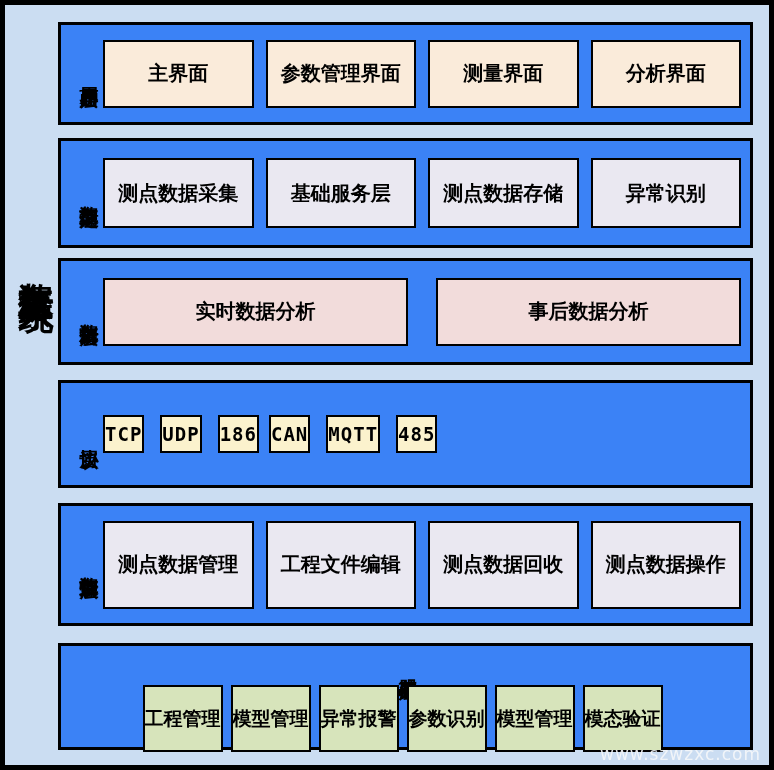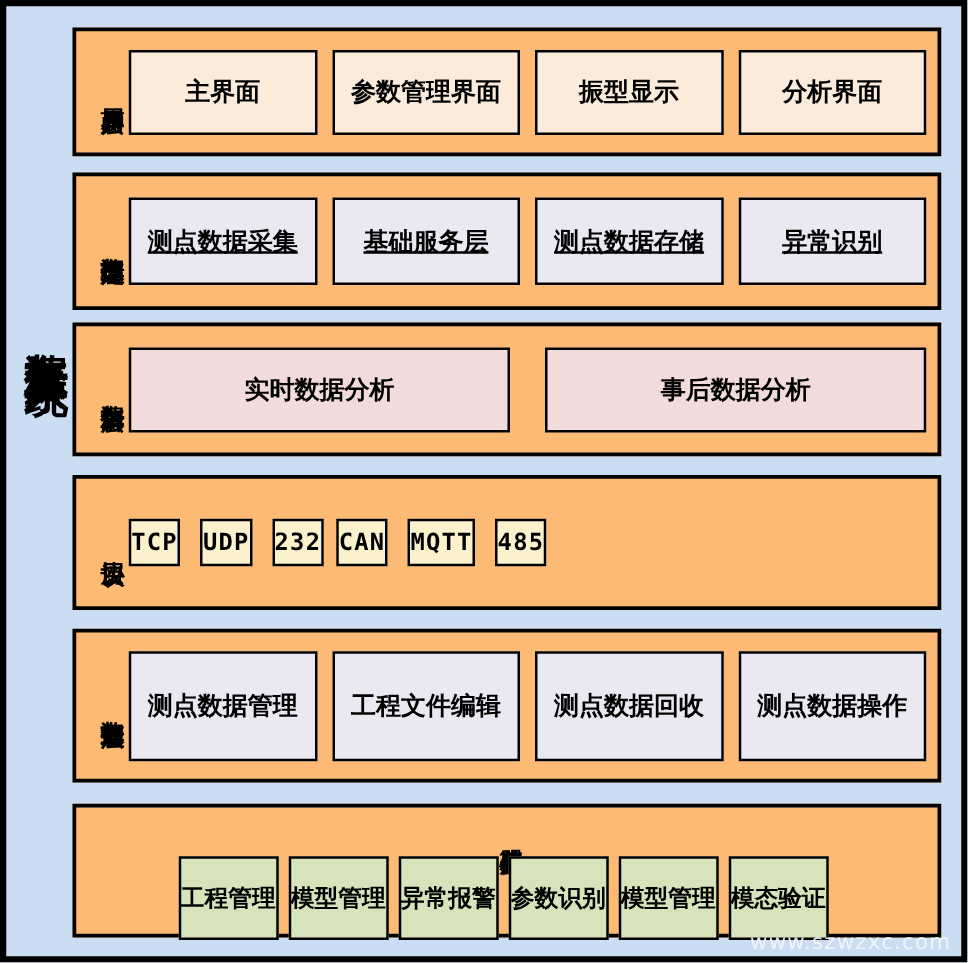--- a/index.html
+++ b/index.html
@@ -35,21 +35,21 @@
   }
   .layers {
     position: absolute;
     left: 53px;
     top: 17px;
     width: 695px;
   }
   .layer {
     box-sizing: border-box;
     border: 3px solid #000000;
-    background: #fdba74;
+    background: #3b82f6;
     display: flex;
     align-items: center;
     padding: 0 9px 0 3px;
   }
   .b1 { height: 103px; margin-bottom: 13px; }
   .b2 { height: 110px; margin-bottom: 10px; }
   .b3 { height: 107px; margin-bottom: 15px; }
   .b4 { height: 108px; margin-bottom: 15px; }
   .b5 { height: 123px; margin-bottom: 17px; }
   .b6 { height: 107px; flex-direction: column; }
@@ -76,21 +76,21 @@
     border: 2px solid #000000;
     display: flex;
     align-items: center;
     justify-content: center;
     font-size: 20px;
     font-weight: bold;
     color: #000000;
     text-align: center;
   }
   .b1 .box { height: 68px; background: #FAEBDA; }
-  .b2 .box { height: 70px; background: #EAE8F1; text-decoration: underline; }
+  .b2 .box { height: 70px; background: #EAE8F1; }
   .b3 .box { height: 68px; background: #F2DCDB; }
   .b3 .boxes { gap: 28px; }
   .b5 .box { height: 88px; background: #EAE8F1; }
   .b6 .box { height: 67px; background: #D7E4BB; font-size: 19px; }
   .b6 .boxes { gap: 8px; }
   .proto-col {
     flex: 1;
     display: flex;
     flex-direction: row;
     gap: 10px;
@@ -123,21 +123,21 @@
 
   <div class="main-title vtext">数据分析工具系统</div>
 
   <div class="layers">
 
     <section class="layer b1">
       <div class="layer-label vtext">用户界面层</div>
       <div class="boxes">
         <div class="box">主界面</div>
         <div class="box">参数管理界面</div>
-        <div class="box">振型显示</div>
+        <div class="box">测量界面</div>
         <div class="box">分析界面</div>
       </div>
     </section>
 
     <section class="layer b2">
       <div class="layer-label vtext">数据处理层</div>
       <div class="boxes">
         <div class="box">测点数据采集</div>
         <div class="box">基础服务层</div>
         <div class="box">测点数据存储</div>
@@ -152,21 +152,21 @@
         <div class="box">事后数据分析</div>
       </div>
     </section>
 
     <section class="layer b4">
       <div class="layer-label vtext">协议层</div>
       <div class="proto-col">
         <div class="proto-row">
           <div class="box">TCP</div>
           <div class="box">UDP</div>
-          <div class="box">232</div>
+          <div class="box">186</div>
         </div>
         <div class="proto-row">
           <div class="box">CAN</div>
           <div class="box">MQTT</div>
           <div class="box">485</div>
         </div>
       </div>
     </section>
 
     <section class="layer b5">

